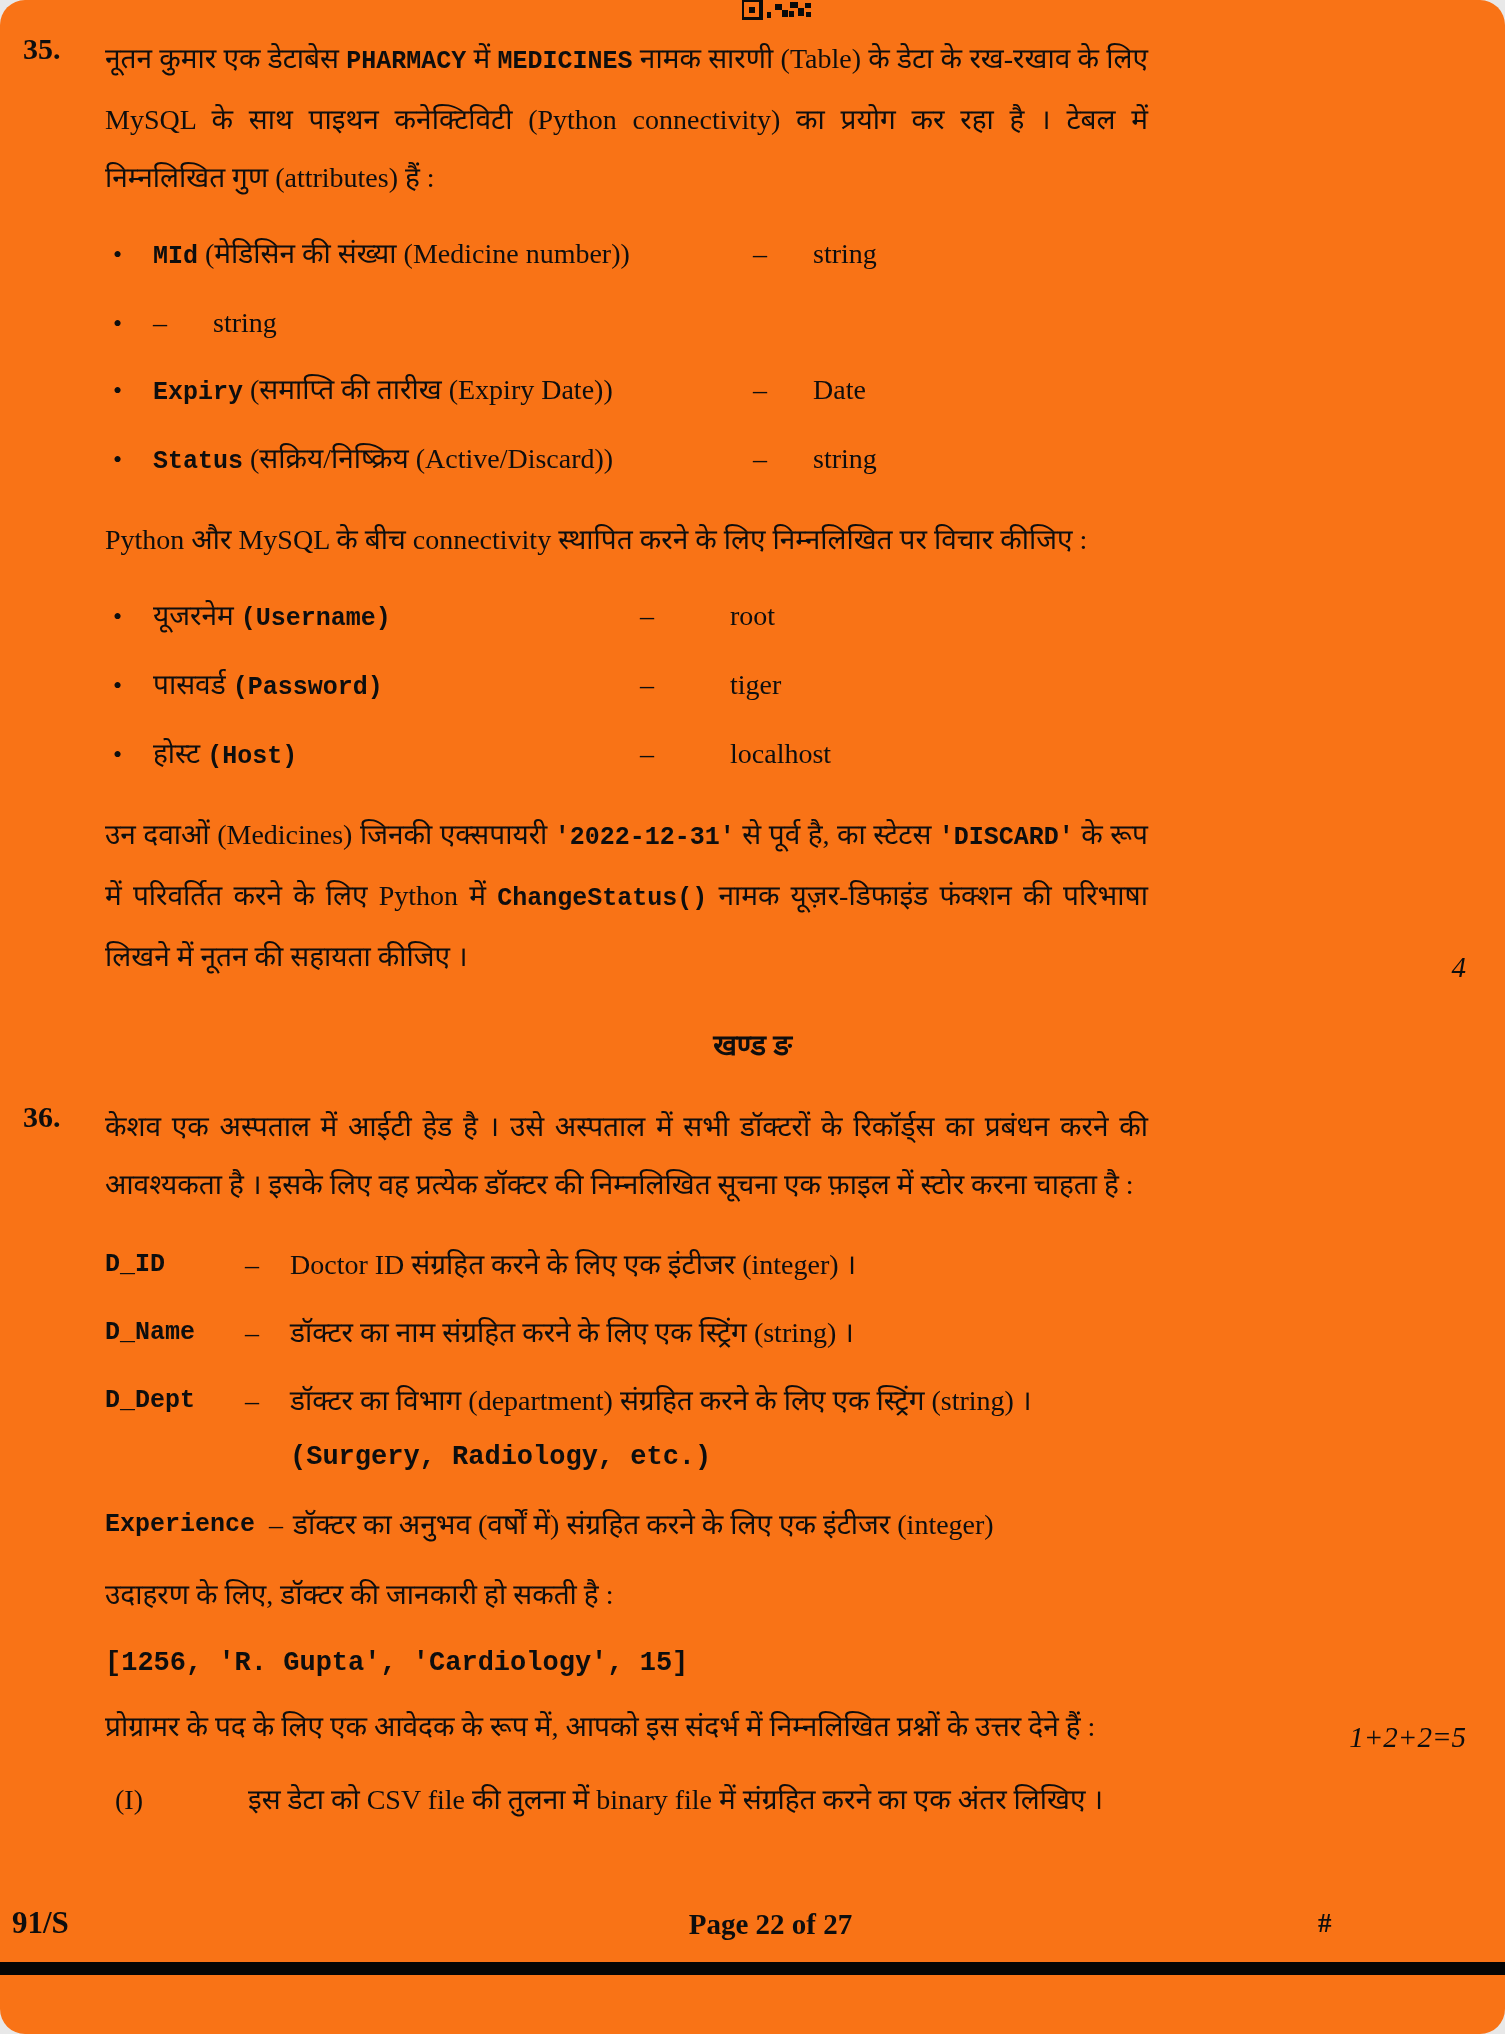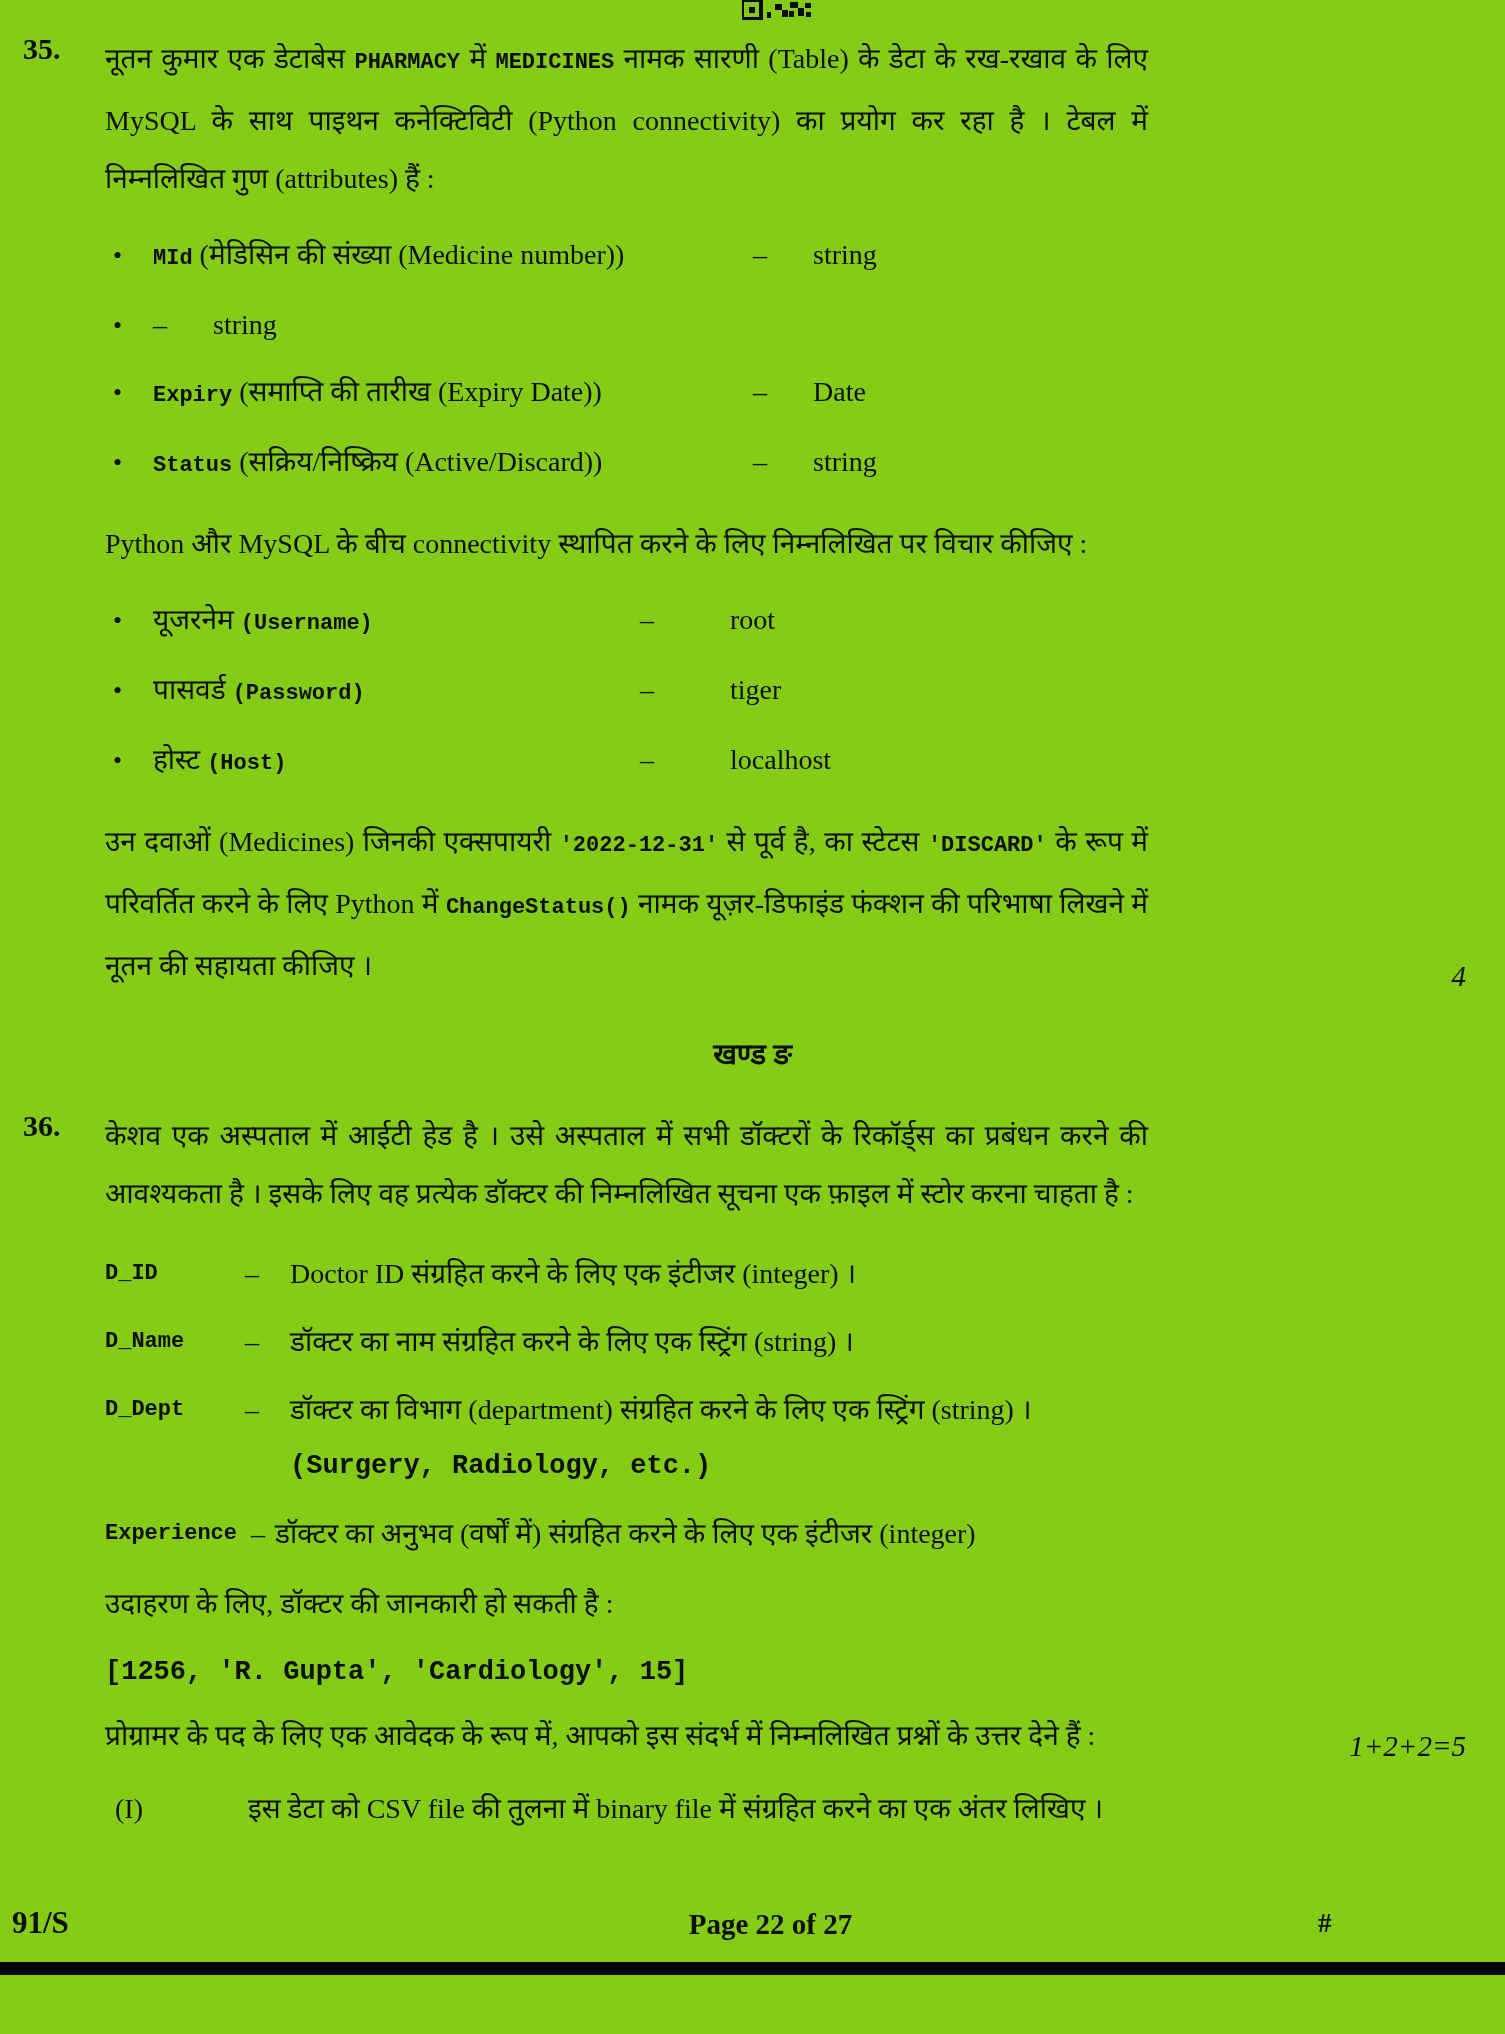--- a/index.html
+++ b/index.html
@@ -1,28 +1,29 @@
 <!DOCTYPE html>
 <html><head>
 <meta charset="utf-8">
 <style>
   html,body{margin:0;padding:0;background:#e8e8e8;}
   .page{
     position:relative;
     width:1505px;height:2034px;
-    background:#84cc16;
+    background:#f97316;
     color:#0e0e0e;
     font-family:"Liberation Serif","DejaVu Serif",serif;
     overflow:hidden;
+    border-radius:25px;
   }
   .qr{position:absolute;top:0;left:742px;width:78px;height:20px;}
   .question{position:relative;margin-left:105px;margin-right:357px;}
   .qnum{position:absolute;left:-82px;top:2px;font-weight:700;font-size:30px;}
   .para{font-size:28px;line-height:58px;text-align:justify;margin:0;}
-  .mono{font-family:"Liberation Mono","DejaVu Sans Mono",monospace;font-weight:700;font-size:22px;}
+  .mono{font-family:"Liberation Mono","DejaVu Sans Mono",monospace;font-weight:700;font-size:25px;}
   .attr-list,.conn-list{margin-top:24px;}
   .row{display:flex;align-items:baseline;font-size:28px;line-height:46px;margin-top:20px;}
   .row .bullet{width:40px;padding-left:8px;font-size:26px;}
   .attr-main{width:600px;}
   .conn-main{width:487px;}
   .dash-col{width:60px;}
   .conn-dash{width:90px;}
   .type-col,.val-col{}
   .q35-task{position:relative;margin-top:26px;}
   .marks{position:absolute;right:-318px;bottom:2px;font-style:italic;font-size:29px;}

